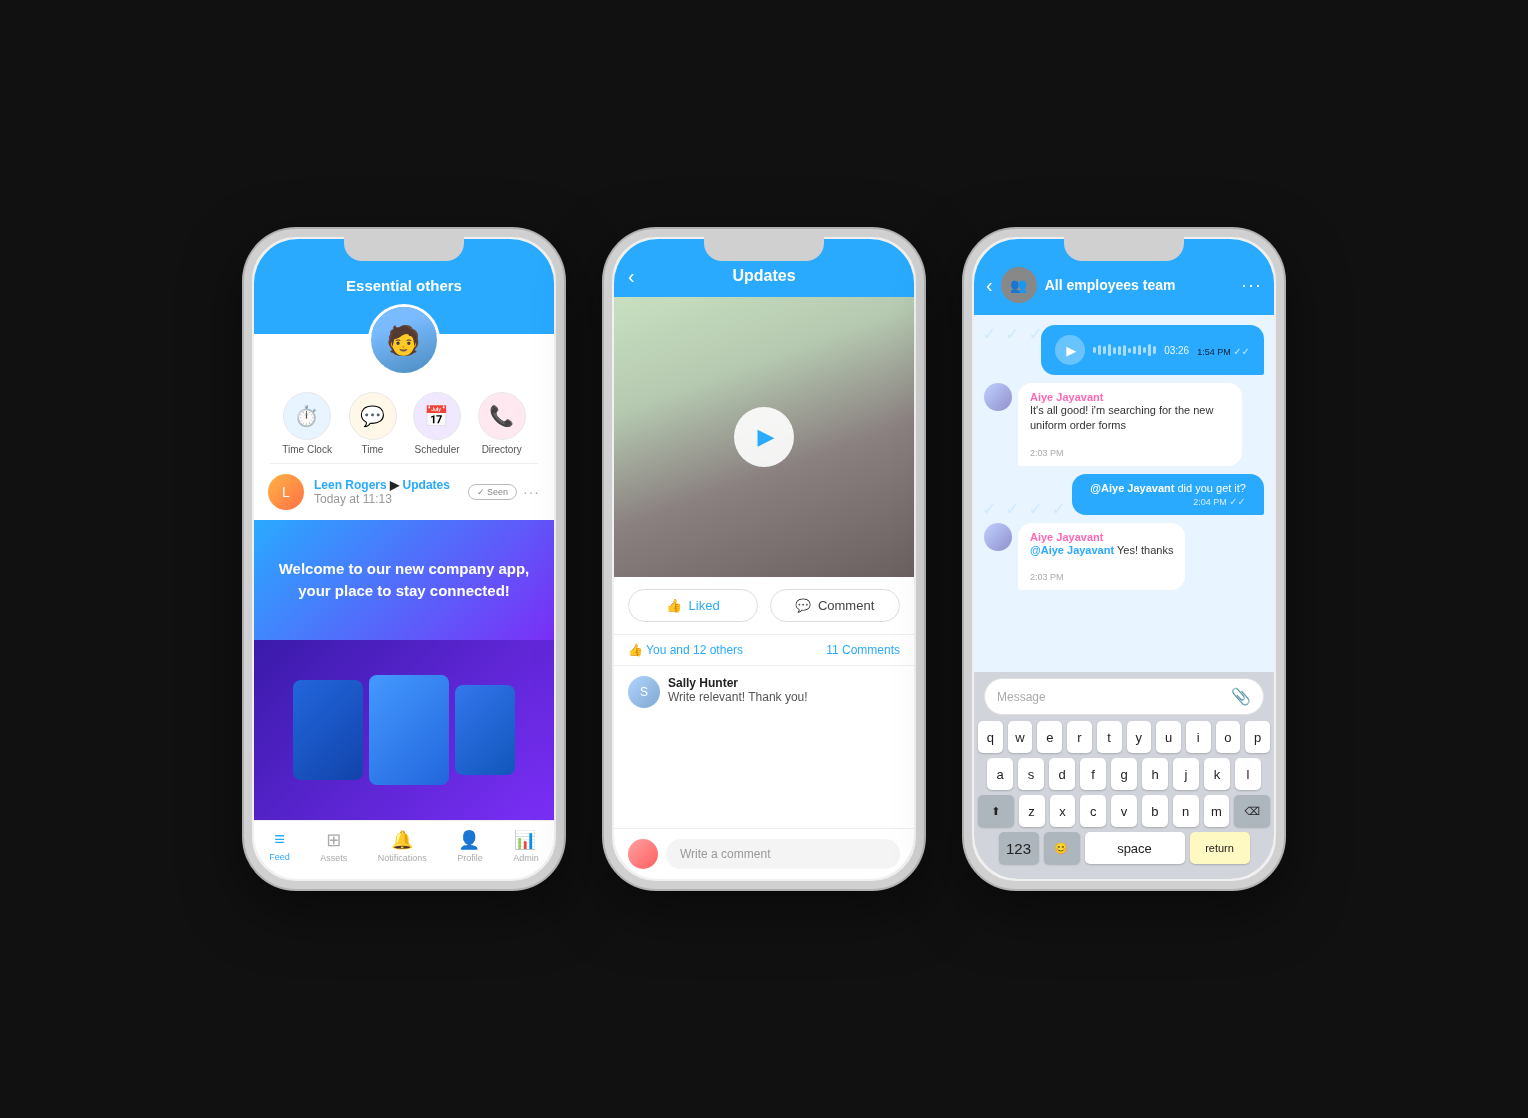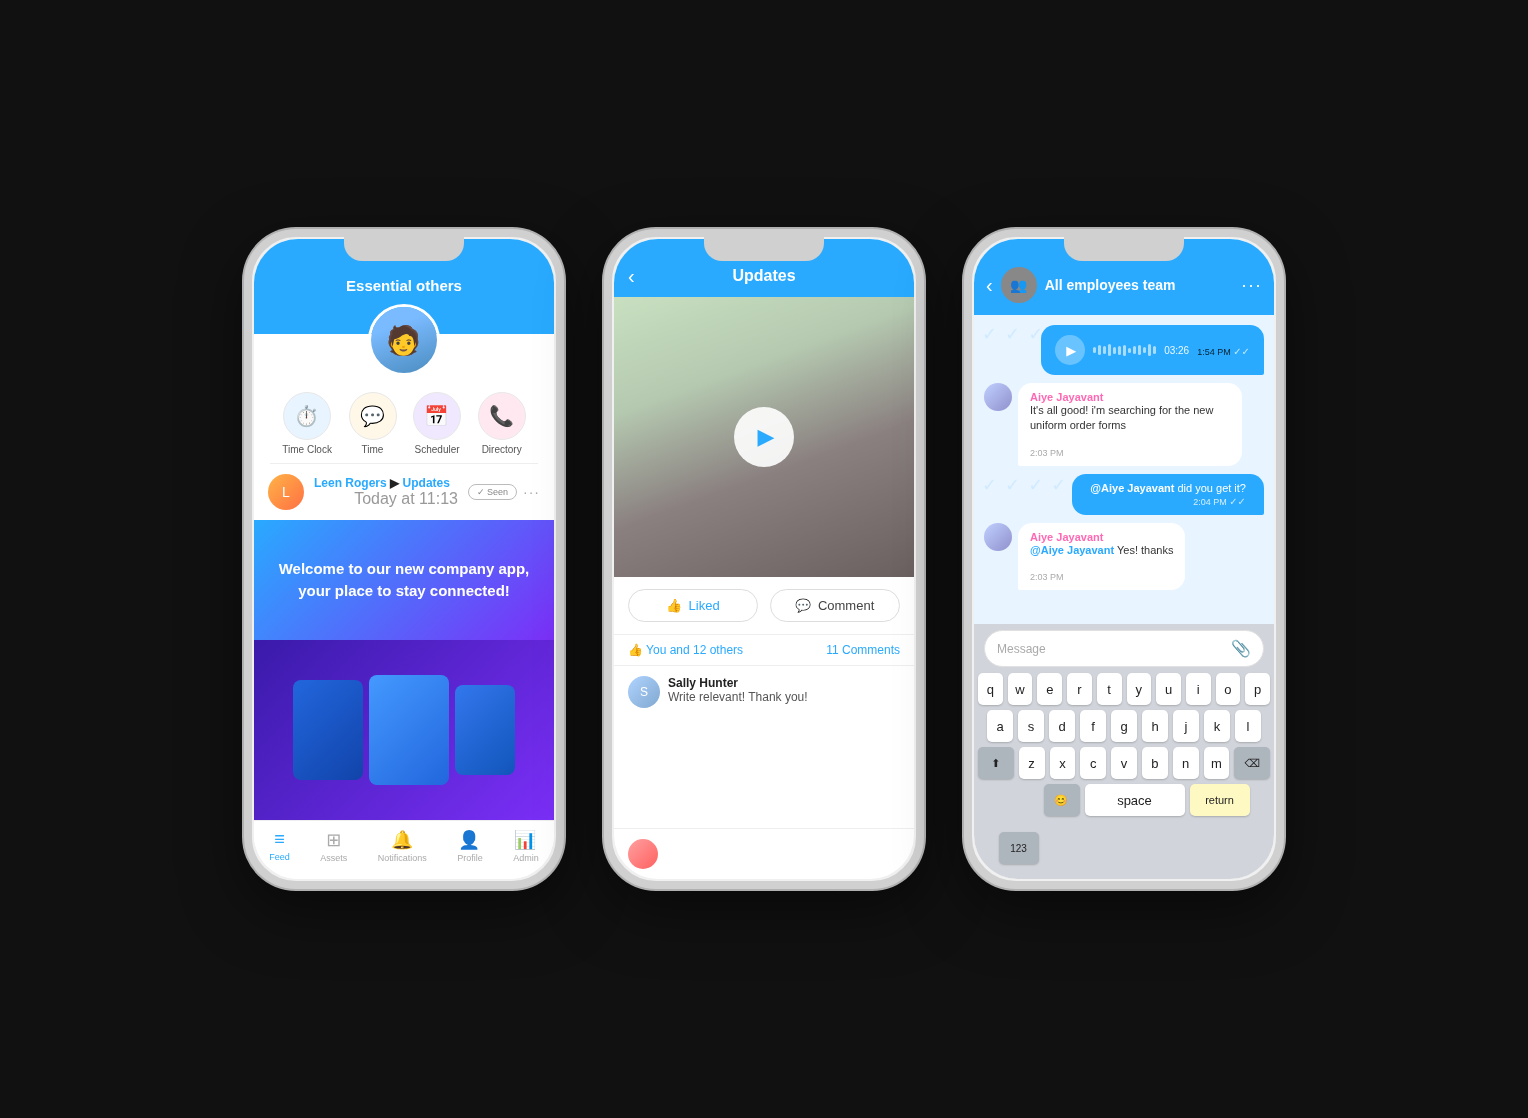--- a/index.html
+++ b/index.html
@@ -131,21 +131,21 @@
       flex-shrink: 0;
       display: flex;
       align-items: center;
       justify-content: center;
       font-size: 14px;
       color: #fff;
     }
     .p1-feed-text { flex: 1; }
     .p1-feed-name { font-size: 12px; font-weight: 600; color: #222; }
     .p1-feed-name span { color: #29aaff; }
-    .p1-feed-time { font-size: 16px; color: #999; text-align: right; }
+    .p1-feed-time { font-size: 12px; color: #999; }
     .p1-feed-meta { display: flex; align-items: center; gap: 6px; }
     .p1-seen-badge {
       border: 1px solid #bbb;
       border-radius: 12px;
       padding: 2px 8px;
       font-size: 9px;
       color: #888;
     }
     .p1-dots { color: #aaa; font-size: 14px; letter-spacing: 1px; }
     .p1-banner {
@@ -640,20 +640,21 @@
       <div class="p2-comment-item">
         <div class="p2-comment-avatar">S</div>
         <div>
           <div class="p2-comment-name">Sally Hunter</div>
           <div class="p2-comment-text">Write relevant! Thank you!</div>
         </div>
       </div>
 
       <div class="p2-write-comment">
         <div class="p2-write-avatar"></div>
+        <div class="p2-write-input">Write a comment</div>
       </div>
     </div>
   </div>
 
   <div class="phone">
     <div class="phone-notch"></div>
     <div class="phone-screen">
 
       <div class="p3-header">
         <span class="p3-back">‹</span>
@@ -780,21 +781,21 @@
           <div class="p3-key">z</div>
           <div class="p3-key">x</div>
           <div class="p3-key">c</div>
           <div class="p3-key">v</div>
           <div class="p3-key">b</div>
           <div class="p3-key">n</div>
           <div class="p3-key">m</div>
           <div class="p3-key dark wide">⌫</div>
         </div>
         <div class="p3-kb-row">
-          <div class="p3-key dark" style="width:40px;font-size:10px;margin-top:48px;">123</div>
+          <div class="p3-key dark" style="width:40px;font-size:15px;">123</div>
           <div class="p3-key dark" style="width:36px;">😊</div>
           <div class="p3-key space">space</div>
           <div class="p3-key return">return</div>
         </div>
       </div>
     </div>
   </div>
 
 </div>
 

